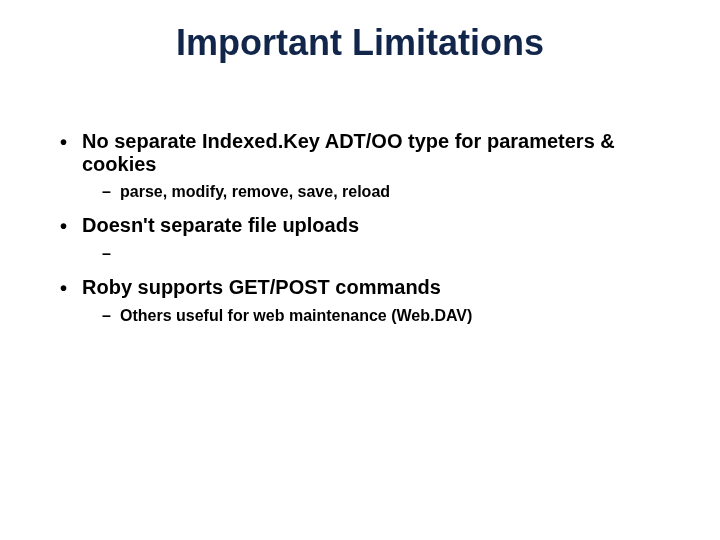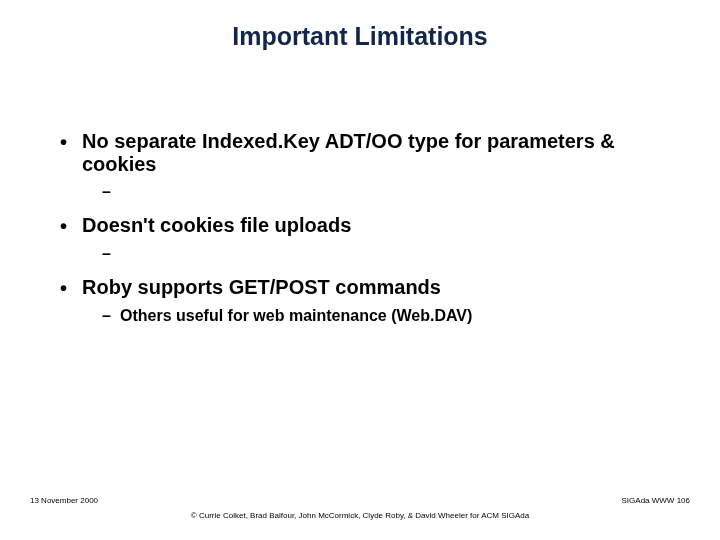--- a/index.html
+++ b/index.html
@@ -1,18 +1,18 @@
 <!DOCTYPE html>
 <html><head>
 <meta charset="utf-8">
 <style>
   * { margin: 0; padding: 0; box-sizing: border-box; }
   html, body { width: 720px; height: 540px; background: #fff; font-family: Arial, Helvetica, sans-serif; color: #000; }
   .slide { position: relative; width: 720px; height: 540px; }
-  .title { position: absolute; top: 22px; left: 0; width: 720px; text-align: center; font-weight: bold; font-size: 25px; color: #11264a; }
+  .title { position: absolute; top: 22px; left: 0; width: 720px; text-align: center; font-weight: bold; font-size: 36px; color: #11264a; }
   .body { position: absolute; top: 130px; left: 60px; width: 610px; }
   .b1 { display: flex; align-items: flex-start; font-weight: bold; font-size: 20px; color: #000; margin-bottom: 6px; }
   .b1 .bullet { width: 22px; flex: 0 0 22px; text-align: left; line-height: 24px; }
   .b1 .txt { line-height: 23px; }
   .b2 { display: flex; align-items: flex-start; font-weight: bold; font-size: 16px; color: #000; margin: 2px 0 12px 42px; }
   .b2 .dash { width: 18px; flex: 0 0 18px; line-height: 20px; }
   .b2 .txt { line-height: 20px; }
   .footer { position: absolute; bottom: 20px; left: 30px; right: 30px; font-size: 8px; color: #000; }
   .footer-row { display: flex; justify-content: space-between; }
   .footer-center { text-align: center; font-size: 8px; margin-top: 6px; }
@@ -25,42 +25,36 @@
   <div class="title">Important Limitations</div>
 
   <div class="body">
 
     <div class="b1">
       <span class="bullet">•</span>
       <span class="txt">No separate Indexed.Key ADT/OO type for parameters &amp; cookies</span>
     </div>
     <div class="b2">
       <span class="dash">–</span>
+      <span class="txt">parse, modify, remove, save, reload</span>
     </div>
 
     <div class="b1">
       <span class="bullet">•</span>
-      <span class="txt">Doesn't cookies file uploads</span>
+      <span class="txt">Doesn't separate file uploads</span>
     </div>
     <div class="b2">
       <span class="dash">–</span>
     </div>
 
     <div class="b1">
       <span class="bullet">•</span>
       <span class="txt">Roby supports GET/POST commands</span>
     </div>
     <div class="b2">
       <span class="dash">–</span>
       <span class="txt">Others useful for web maintenance (Web.DAV)</span>
     </div>
 
   </div>
 
-  <div class="footer">
-    <div class="footer-row">
-      <span>13 November 2000</span>
-      <span>SIGAda WWW 106</span>
-    </div>
-    <div class="footer-center">© Currie Colket, Brad Balfour, John McCormick, Clyde Roby, &amp; David Wheeler for ACM SIGAda</div>
-  </div>
 
 </div>
 
 </body></html>

